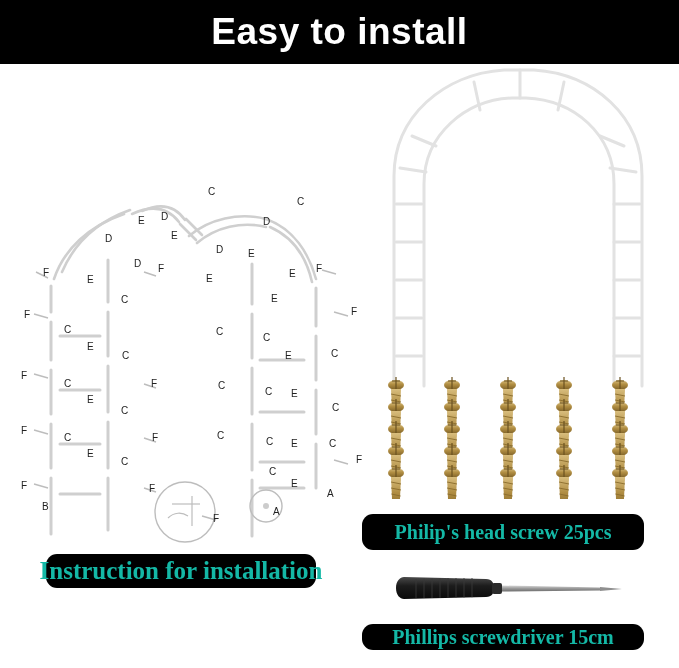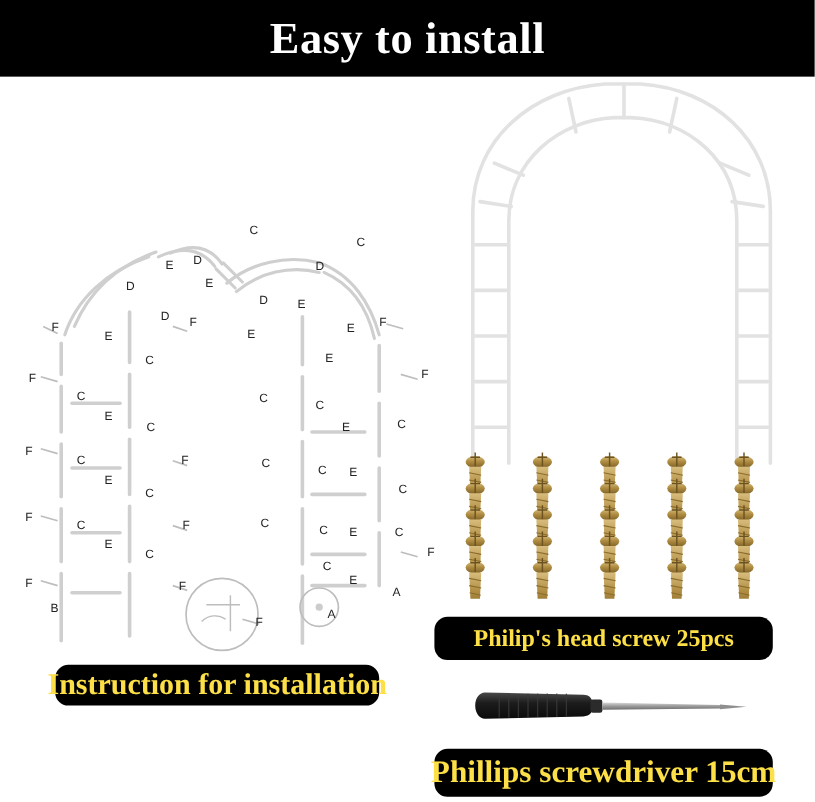--- a/index.html
+++ b/index.html
@@ -25,21 +25,21 @@
     background: #000000;
     display: flex;
     align-items: center;
     justify-content: center;
   }
   #header-title {
     color: #ffffff;
     font-size: 37px;
     font-weight: bold;
     letter-spacing: 0.5px;
-    font-family: Liberation Serif, serif;
+    font-family: Liberation Sans, sans-serif;
   }
 
   
   #content {
     position: absolute;
     left: 0;
     top: 64px;
     width: 679px;
     height: 604px;
     background: #ffffff;
@@ -71,21 +71,21 @@
     left: 374px;
     top: 495px;
     width: 300px;
     height: 60px;
   }
 
   
   .pill-label {
     position: absolute;
     background: #000000;
-    color: #fde047;
+    color: #14b8a6;
     border-radius: 11px;
     font-family: "Liberation Serif", serif;
     font-size: 19px;
     font-weight: bold;
     display: flex;
     align-items: center;
     justify-content: center;
     padding: 0 14px;
     box-sizing: border-box;
     white-space: nowrap;
@@ -101,22 +101,22 @@
     left: 362px;
     top: 450px;
     width: 282px;
     height: 36px;
     font-size: 20px;
   }
   #screwdriver-label {
     left: 362px;
     top: 560px;
     width: 282px;
-    height: 40px;
-    font-size: 26px;
+    height: 26px;
+    font-size: 20px;
     text-align: right;
   }
 
   
   svg { display: block; }
   .part-label {
     font-family: "Liberation Sans", sans-serif;
     font-size: 10px;
     fill: #222222;
   }

